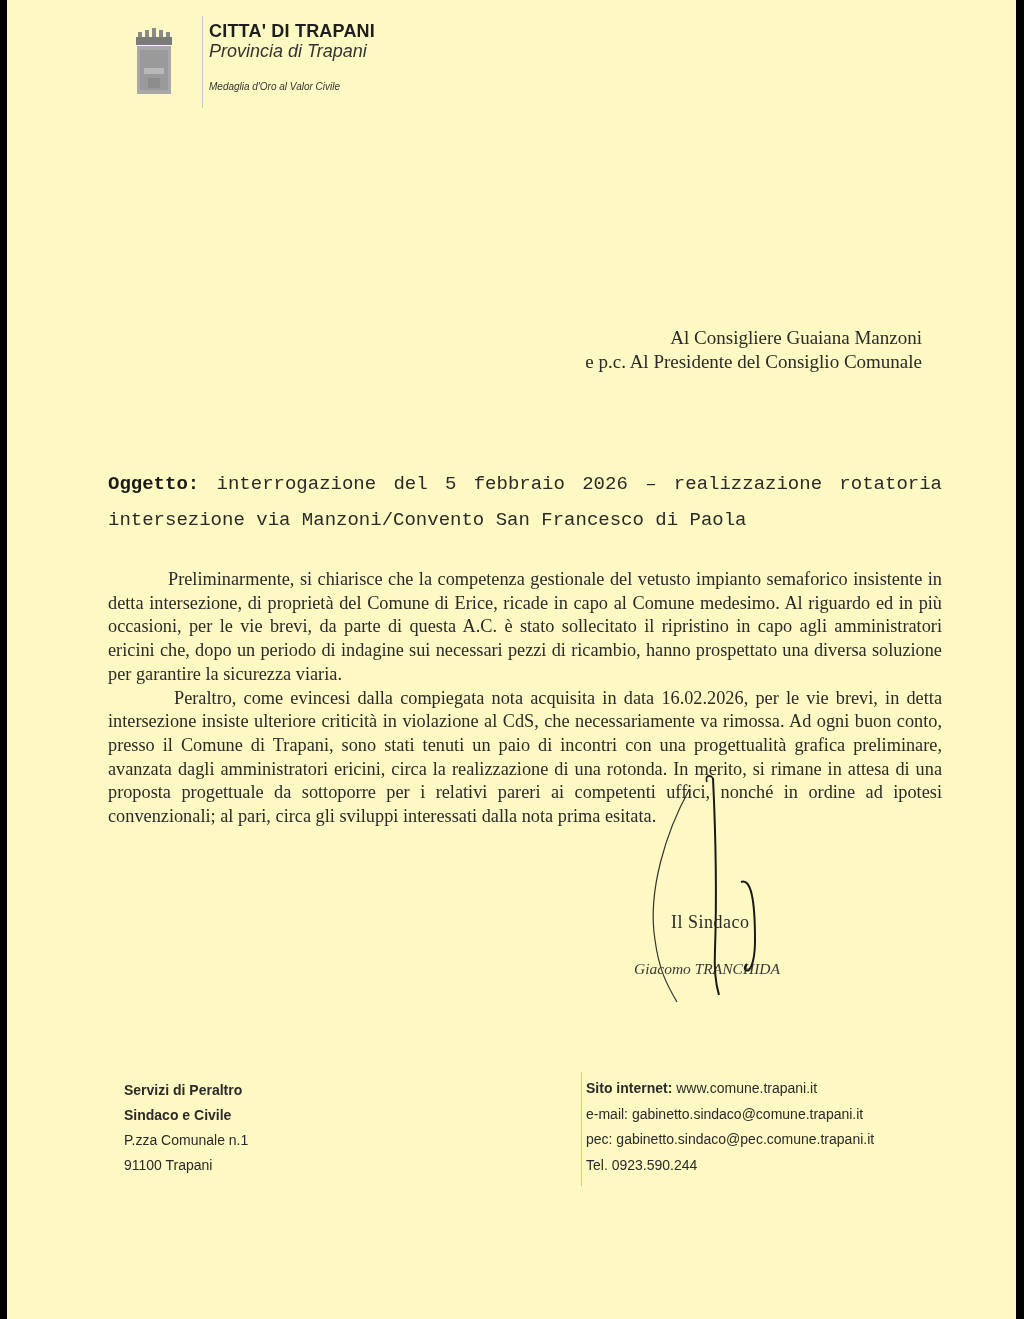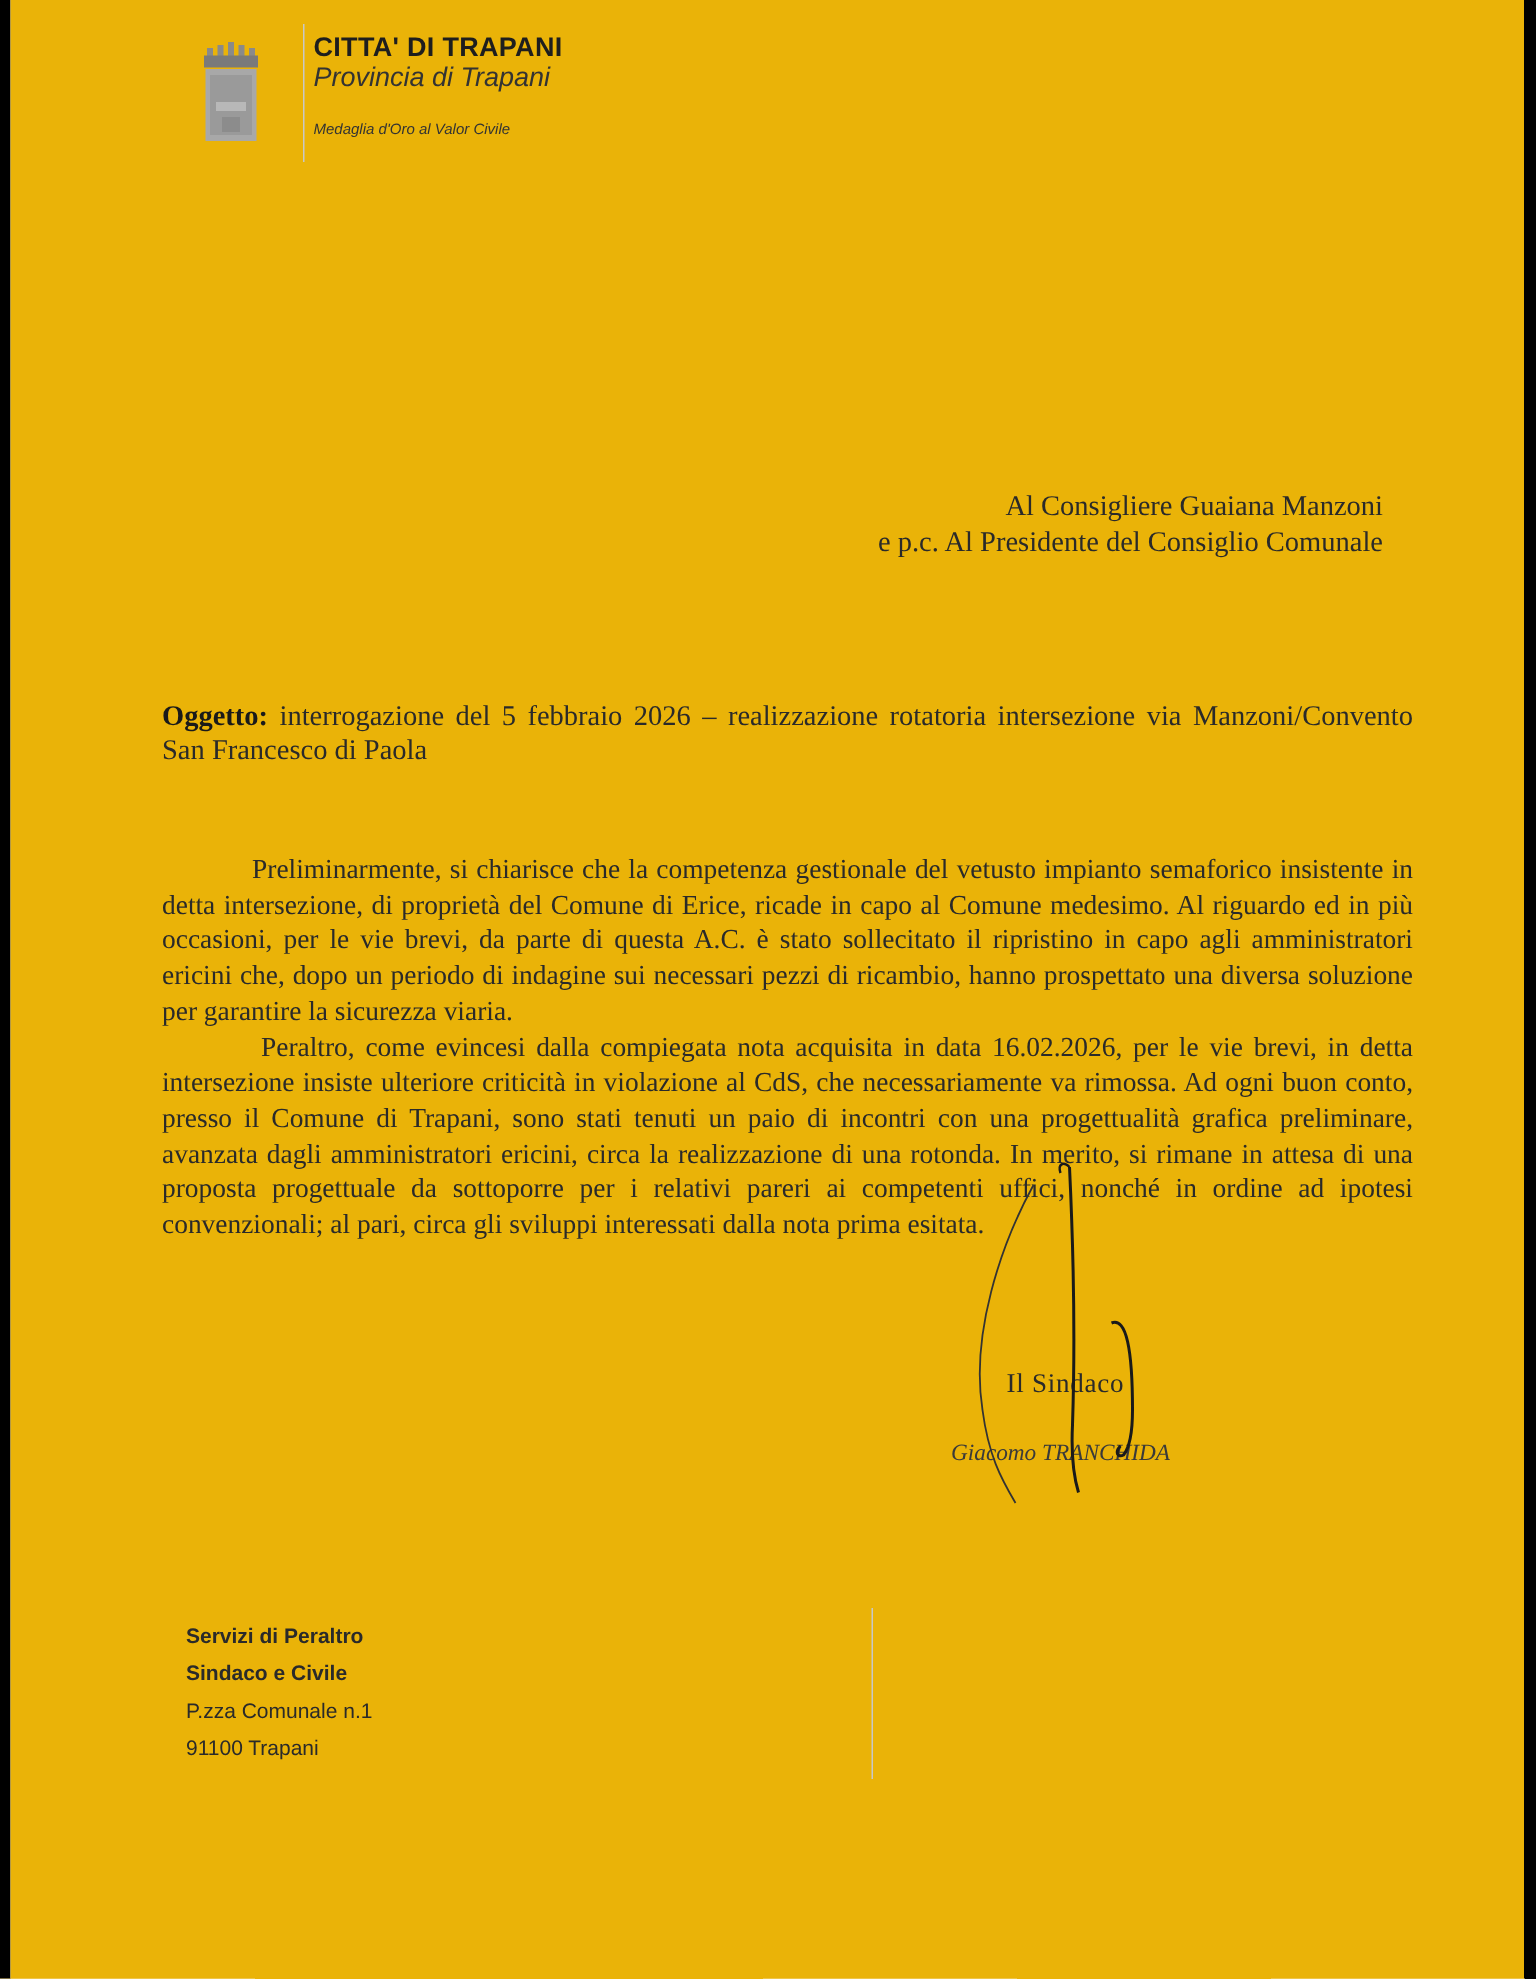--- a/index.html
+++ b/index.html
@@ -2,37 +2,37 @@
 <html><head>
 <meta charset="utf-8">
 <style>
   html, body { margin: 0; padding: 0; }
   body {
     width: 1024px; height: 1319px; position: relative; overflow: hidden;
     background: #ffffff;
   }
   .edge-left { position: absolute; left: 0; top: 0; width: 7px; height: 1319px; background: #000; }
   .edge-right { position: absolute; right: 0; top: 0; width: 8px; height: 1319px; background: #000; }
-  .page { position: absolute; left: 7px; top: 0; width: 1009px; height: 1319px; background: #eab308; }
+  .page { position: absolute; left: 7px; top: 0; width: 1009px; height: 1319px; background: #fef9c3; }
 
   
   .crest { position: absolute; left: 127px; top: 28px; width: 40px; height: 68px; }
   .header-divider { position: absolute; left: 195px; top: 16px; width: 1px; height: 92px; background: #c8c8c8; }
   .header-text { position: absolute; left: 202px; top: 20px; font-family: "Liberation Sans", sans-serif; color: #1e1e1e; }
   .city-name { font-size: 18px; font-weight: bold; letter-spacing: 0.2px; line-height: 22px; }
   .province { font-size: 18px; line-height: 18px; color: #333; font-style: italic; }
   .medal { font-size: 10px; font-style: italic; line-height: 18px; margin-top: 18px; color: #333; }
 
   
   .recipients { position: absolute; right: 94px; top: 326px; text-align: right;
     font-family: "Liberation Serif", serif; font-size: 19px; line-height: 24px; color: #2a2a2a; }
 
   
   .subject { position: absolute; left: 101px; top: 466px; width: 834px;
-    font-family: Liberation Serif, serif; font-size: 19px; line-height: 23px; color: #2a2a2a;
+    font-family: Liberation Mono, monospace; font-size: 19px; line-height: 36px; color: #2a2a2a;
     text-align: justify; text-align-last: left; }
   .subject b { color: #1a1a1a; }
   .body { position: absolute; left: 101px; top: 568px; width: 834px;
     font-family: "Liberation Serif", serif; font-size: 18.3px; line-height: 23.7px; color: #2a2a2a; }
   .body p { margin: 0; text-align: justify; text-indent: 60px; }
   .body p + p { text-indent: 66px; }
 
   
   .sig-title { position: absolute; left: 664px; top: 912px;
     font-family: "Liberation Serif", serif; font-size: 18px; color: #2a2a2a; letter-spacing: 0.5px; }
@@ -102,13 +102,22 @@
     <path d="M104 112 C 114 108, 118 130, 118 170 C 118 185, 116 195, 112 200 C 108 202, 106 198, 110 194" fill="none" stroke="#1a1a1a" stroke-width="2"></path>
   </svg>
 
   <div class="footer-left">
     <div class="bold">Servizi di Peraltro</div>
     <div class="bold">Sindaco e Civile</div>
     <div>P.zza Comunale n.1</div>
     <div>91100 Trapani</div>
   </div>
   <div class="footer-divider"></div>
+  <div class="footer-right">
+    <div>
+      <b>Sito internet:</b>
+      <span>www.comune.trapani.it</span>
+    </div>
+    <div>e-mail: gabinetto.sindaco@comune.trapani.it</div>
+    <div>pec: gabinetto.sindaco@pec.comune.trapani.it</div>
+    <div>Tel. 0923.590.244</div>
+  </div>
 </div>
 
 </body></html>

